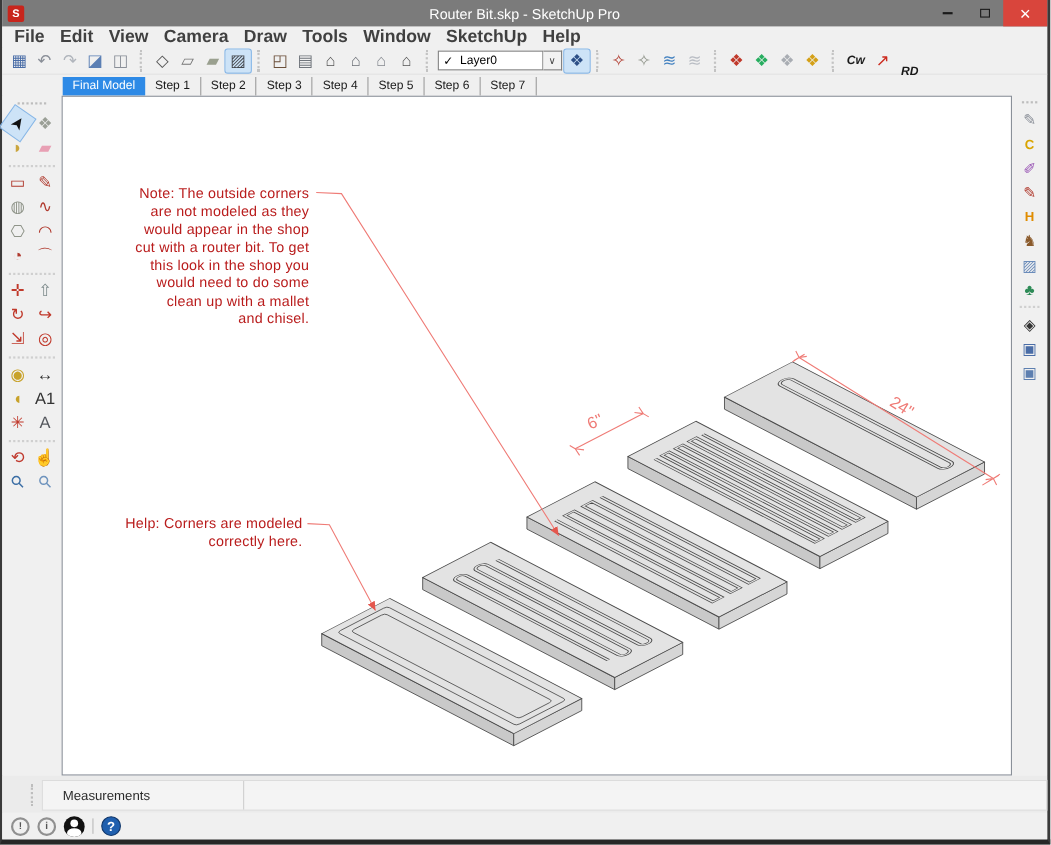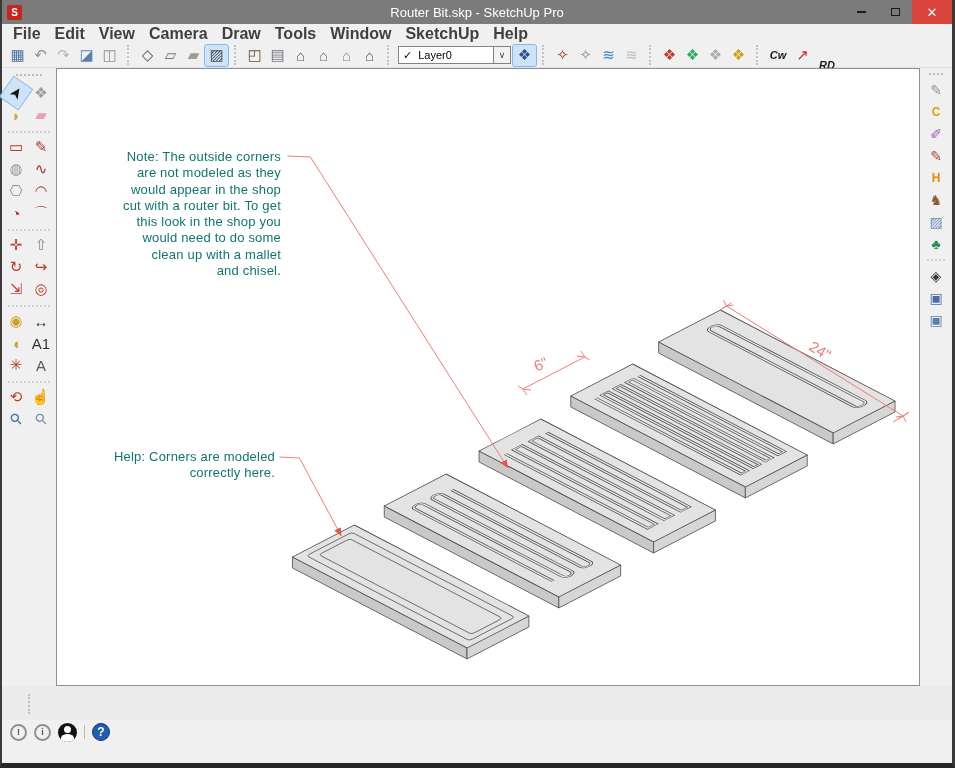--- a/index.html
+++ b/index.html
@@ -43,21 +43,21 @@
   
   .main { display:flex; height:618px; }
   .lpalette { width:54px; background:#f0f0f0; padding-top:6px; }
   .lp-grip { height:5px; margin:0 14px 3px 14px; border-top:2px dotted #bdbdbd; }
   .lp-grid { display:grid; grid-template-columns:25px 25px; justify-content:center; }
   .lp-icon { width:24px; height:22px; display:flex; align-items:center; justify-content:center; font-size:15px; }
   .lp-icon.active { background:#cde3f7; outline:1px solid #86b7e8; }
   .lp-sep { grid-column:1 / 3; height:7px; border-bottom:2px dotted #cfcfcf; margin:0 4px 3px 4px; }
   .canvas { flex:1; position:relative; background:#ffffff; border:1px solid #8a9099; overflow:hidden; }
   .canvas svg.scene { position:absolute; inset:0; width:100%; height:100%; }
-  .note { position:absolute; font-size:13px; line-height:16.3px; color:#0f766e; text-align:right;
+  .note { position:absolute; font-size:13px; line-height:16.3px; color:#b91c1c; text-align:right;
     white-space:pre-line; width:216px; letter-spacing:0.2px; }
   .rpalette { width:32px; background:#f0f0f0; padding-top:5px; display:flex; flex-direction:column; align-items:center; }
   .rp-grip { width:14px; border-top:2px dotted #bdbdbd; margin-bottom:4px; }
   .rp-icon { width:23px; height:22px; display:flex; align-items:center; justify-content:center; font-size:14px; }
   .rp-icon.textic { font-size:12px; font-weight:bold; }
   .rp-sep { width:18px; border-top:2px dotted #cfcfcf; margin:4px 0; }
   
   .tray { height:34px; background:#ebebeb; display:flex; align-items:stretch; padding:4px 0 2px 26px; }
   .tray-grip { width:4px; border-left:2px dotted #bdbdbd; margin:4px 6px 4px 0; }
   .tray-panel { background:#f4f4f4; border:1px solid #dcdcdc; flex:1; display:flex; align-items:center; }
@@ -156,20 +156,30 @@
         <span class="tb-icon" style="color: rgb(212, 160, 23);">❖</span>
       </div>
     <div class="tb-sep"></div>
     <div class="tb-group">
         <span class="tb-icon textic" style="color: rgb(26, 26, 26);">Cw</span>
         <span class="tb-icon" style="color: rgb(204, 42, 30);">↗</span>
         <span class="tb-icon textic" style="color: rgb(26, 26, 26); margin-top: 19px;">RD</span>
       </div>
   </div>
 
+  <div class="tabbar">
+      <span class="scene-tab selected">Final Model</span>
+      <span class="scene-tab">Step 1</span>
+      <span class="scene-tab">Step 2</span>
+      <span class="scene-tab">Step 3</span>
+      <span class="scene-tab">Step 4</span>
+      <span class="scene-tab">Step 5</span>
+      <span class="scene-tab">Step 6</span>
+      <span class="scene-tab">Step 7</span>
+    </div>
 
   <div class="main">
     <div class="lpalette">
       <div class="lp-grip"></div>
       <div class="lp-grid">
           <span class="lp-icon active" style="color: rgb(17, 17, 17); transform: rotate(-55deg);">➤</span>
           <span class="lp-icon" style="color: rgb(154, 159, 150);">❖</span>
           <span class="lp-icon" style="color: rgb(202, 165, 61);">◗</span>
           <span class="lp-icon" style="color: rgb(232, 160, 180);">▰</span>
           <span class="lp-sep"></span>
@@ -305,20 +315,25 @@
           <span class="rp-sep"></span>
           <span class="rp-icon" style="color: rgb(51, 51, 51);">◈</span>
           <span class="rp-icon" style="color: rgb(74, 109, 167);">▣</span>
           <span class="rp-icon" style="color: rgb(93, 127, 176);">▣</span>
         </div>
     </div>
   </div>
 
   <div class="tray">
     <div class="tray-grip"></div>
+    <div class="tray-panel">
+      <div class="tray-label">Measurements</div>
+      <div class="tray-div"></div>
+      <div style="flex:1;"></div>
+    </div>
   </div>
 
   <div class="statusbar">
     <div class="st-ring">!</div>
     <div class="st-ring">i</div>
     <div class="st-avatar"></div>
     <div class="st-div"></div>
     <div class="st-help">?</div>
   </div>
 

